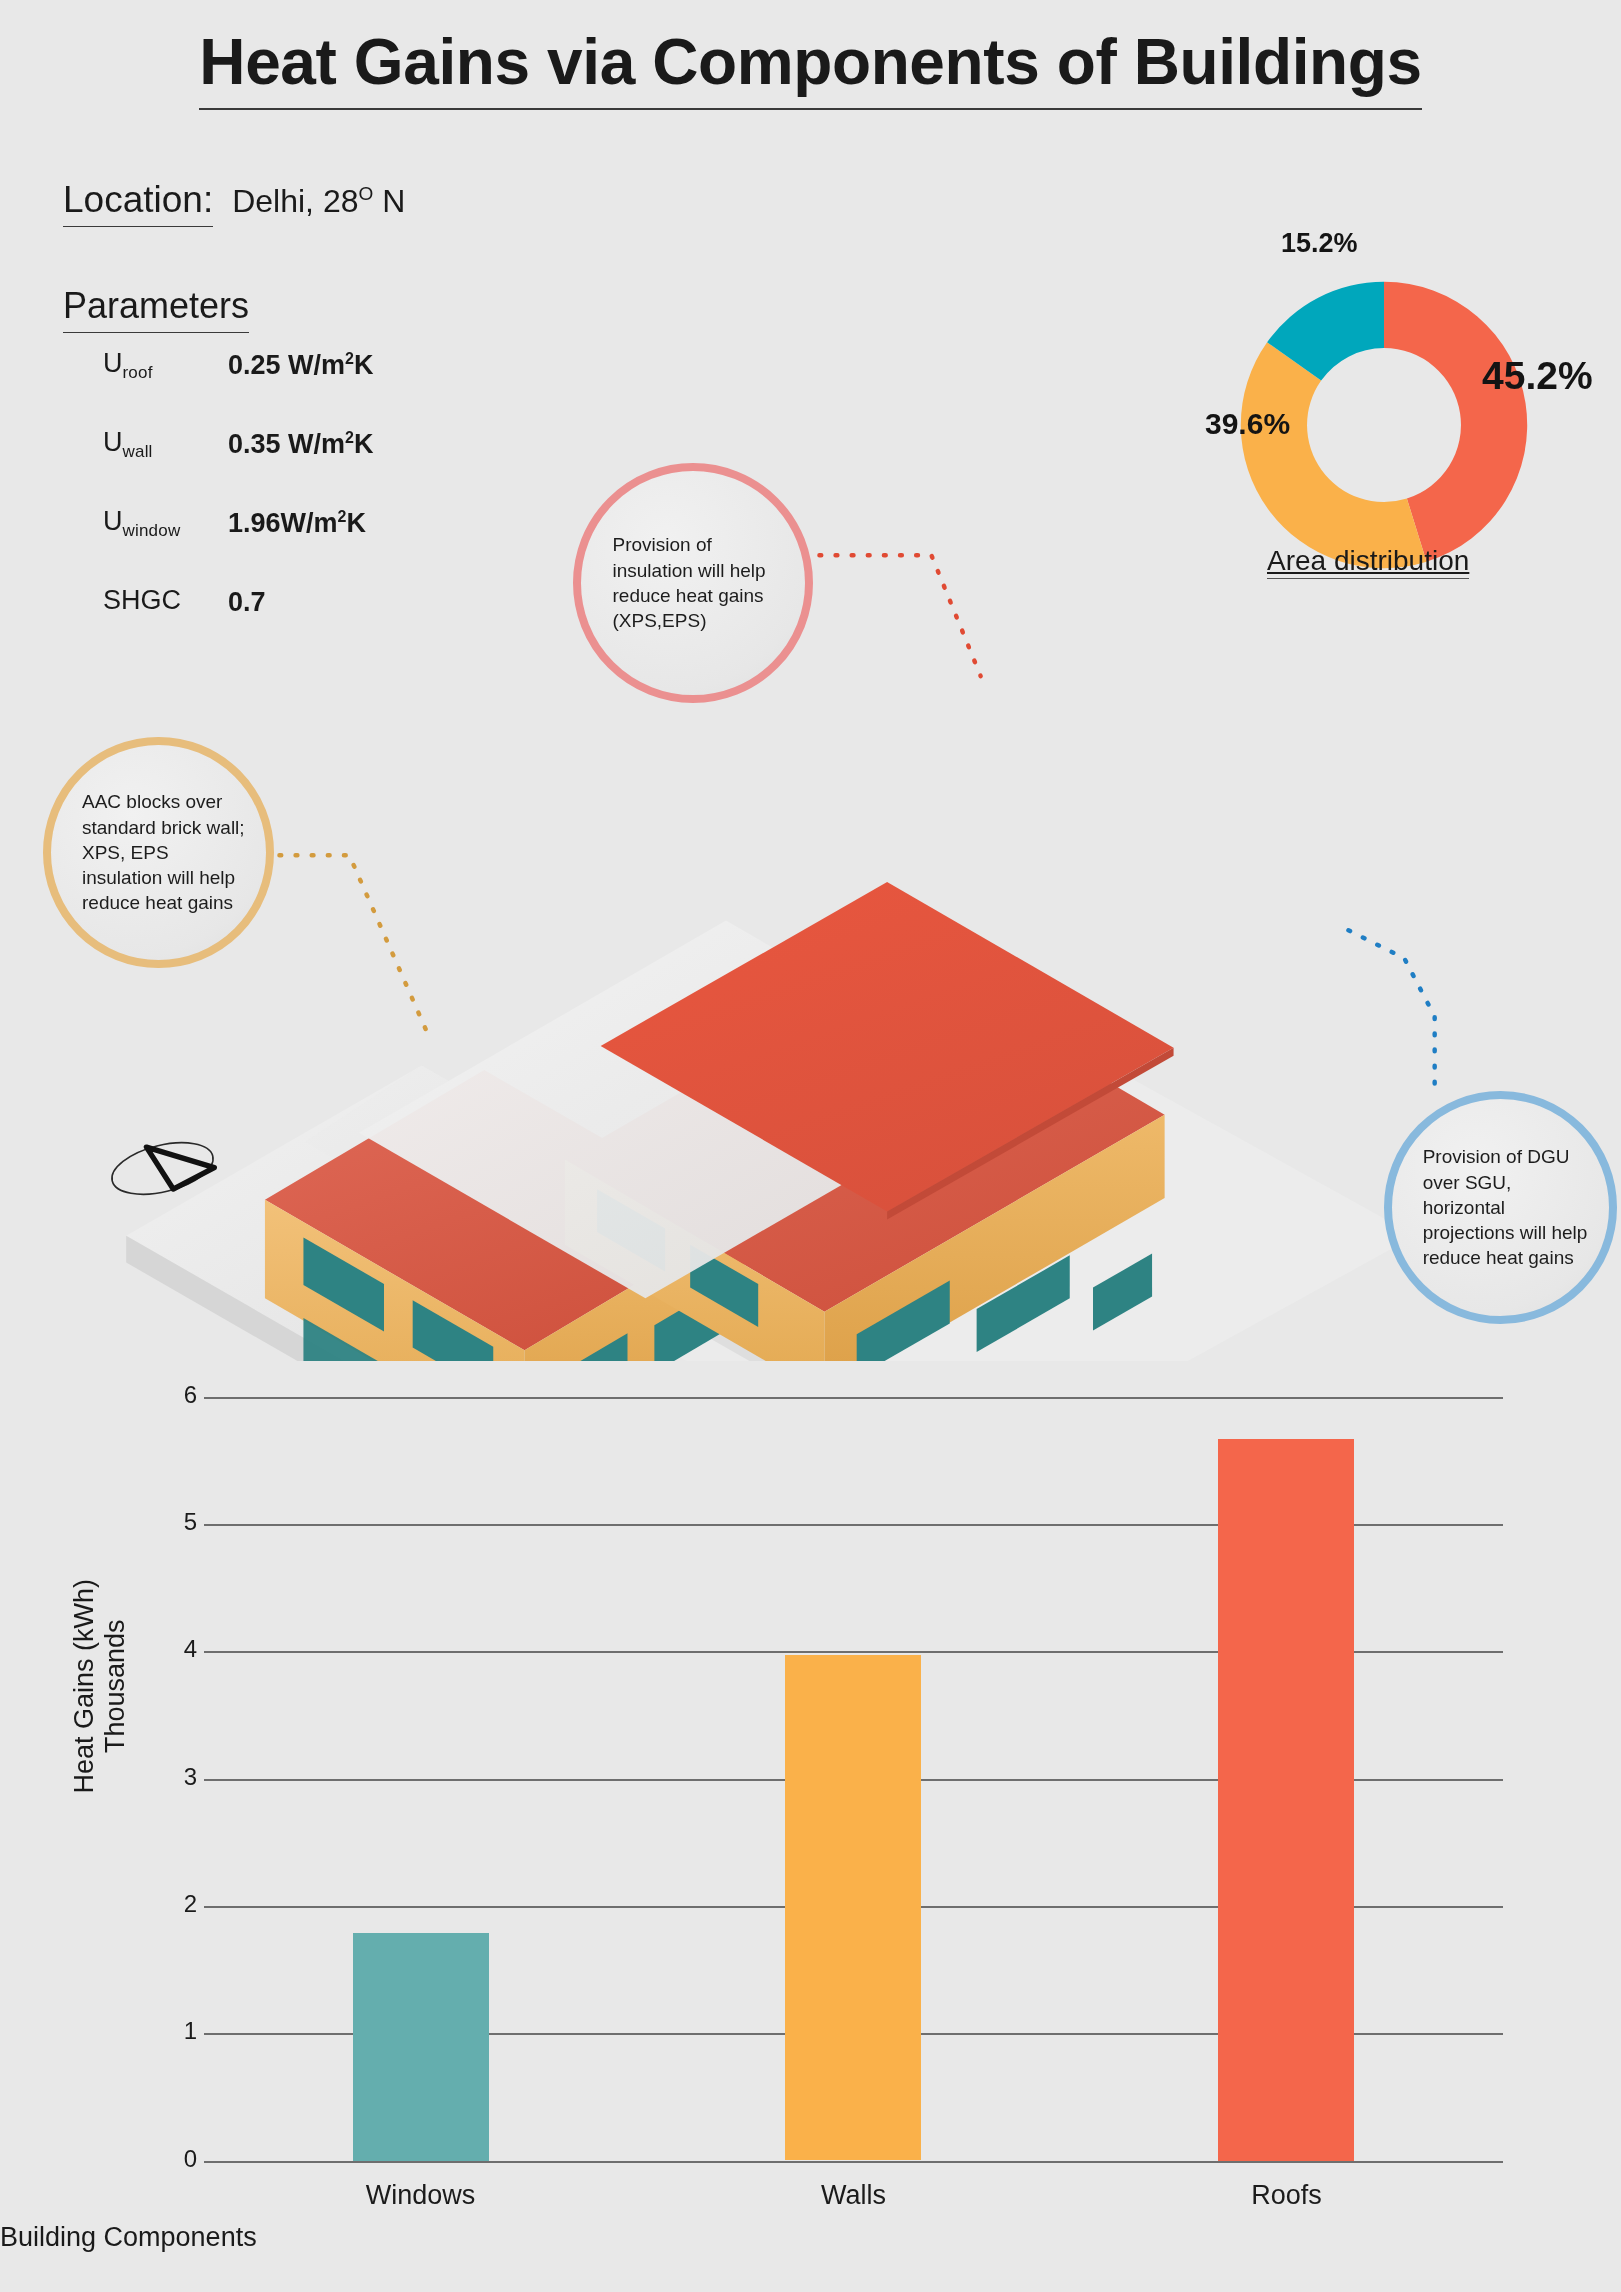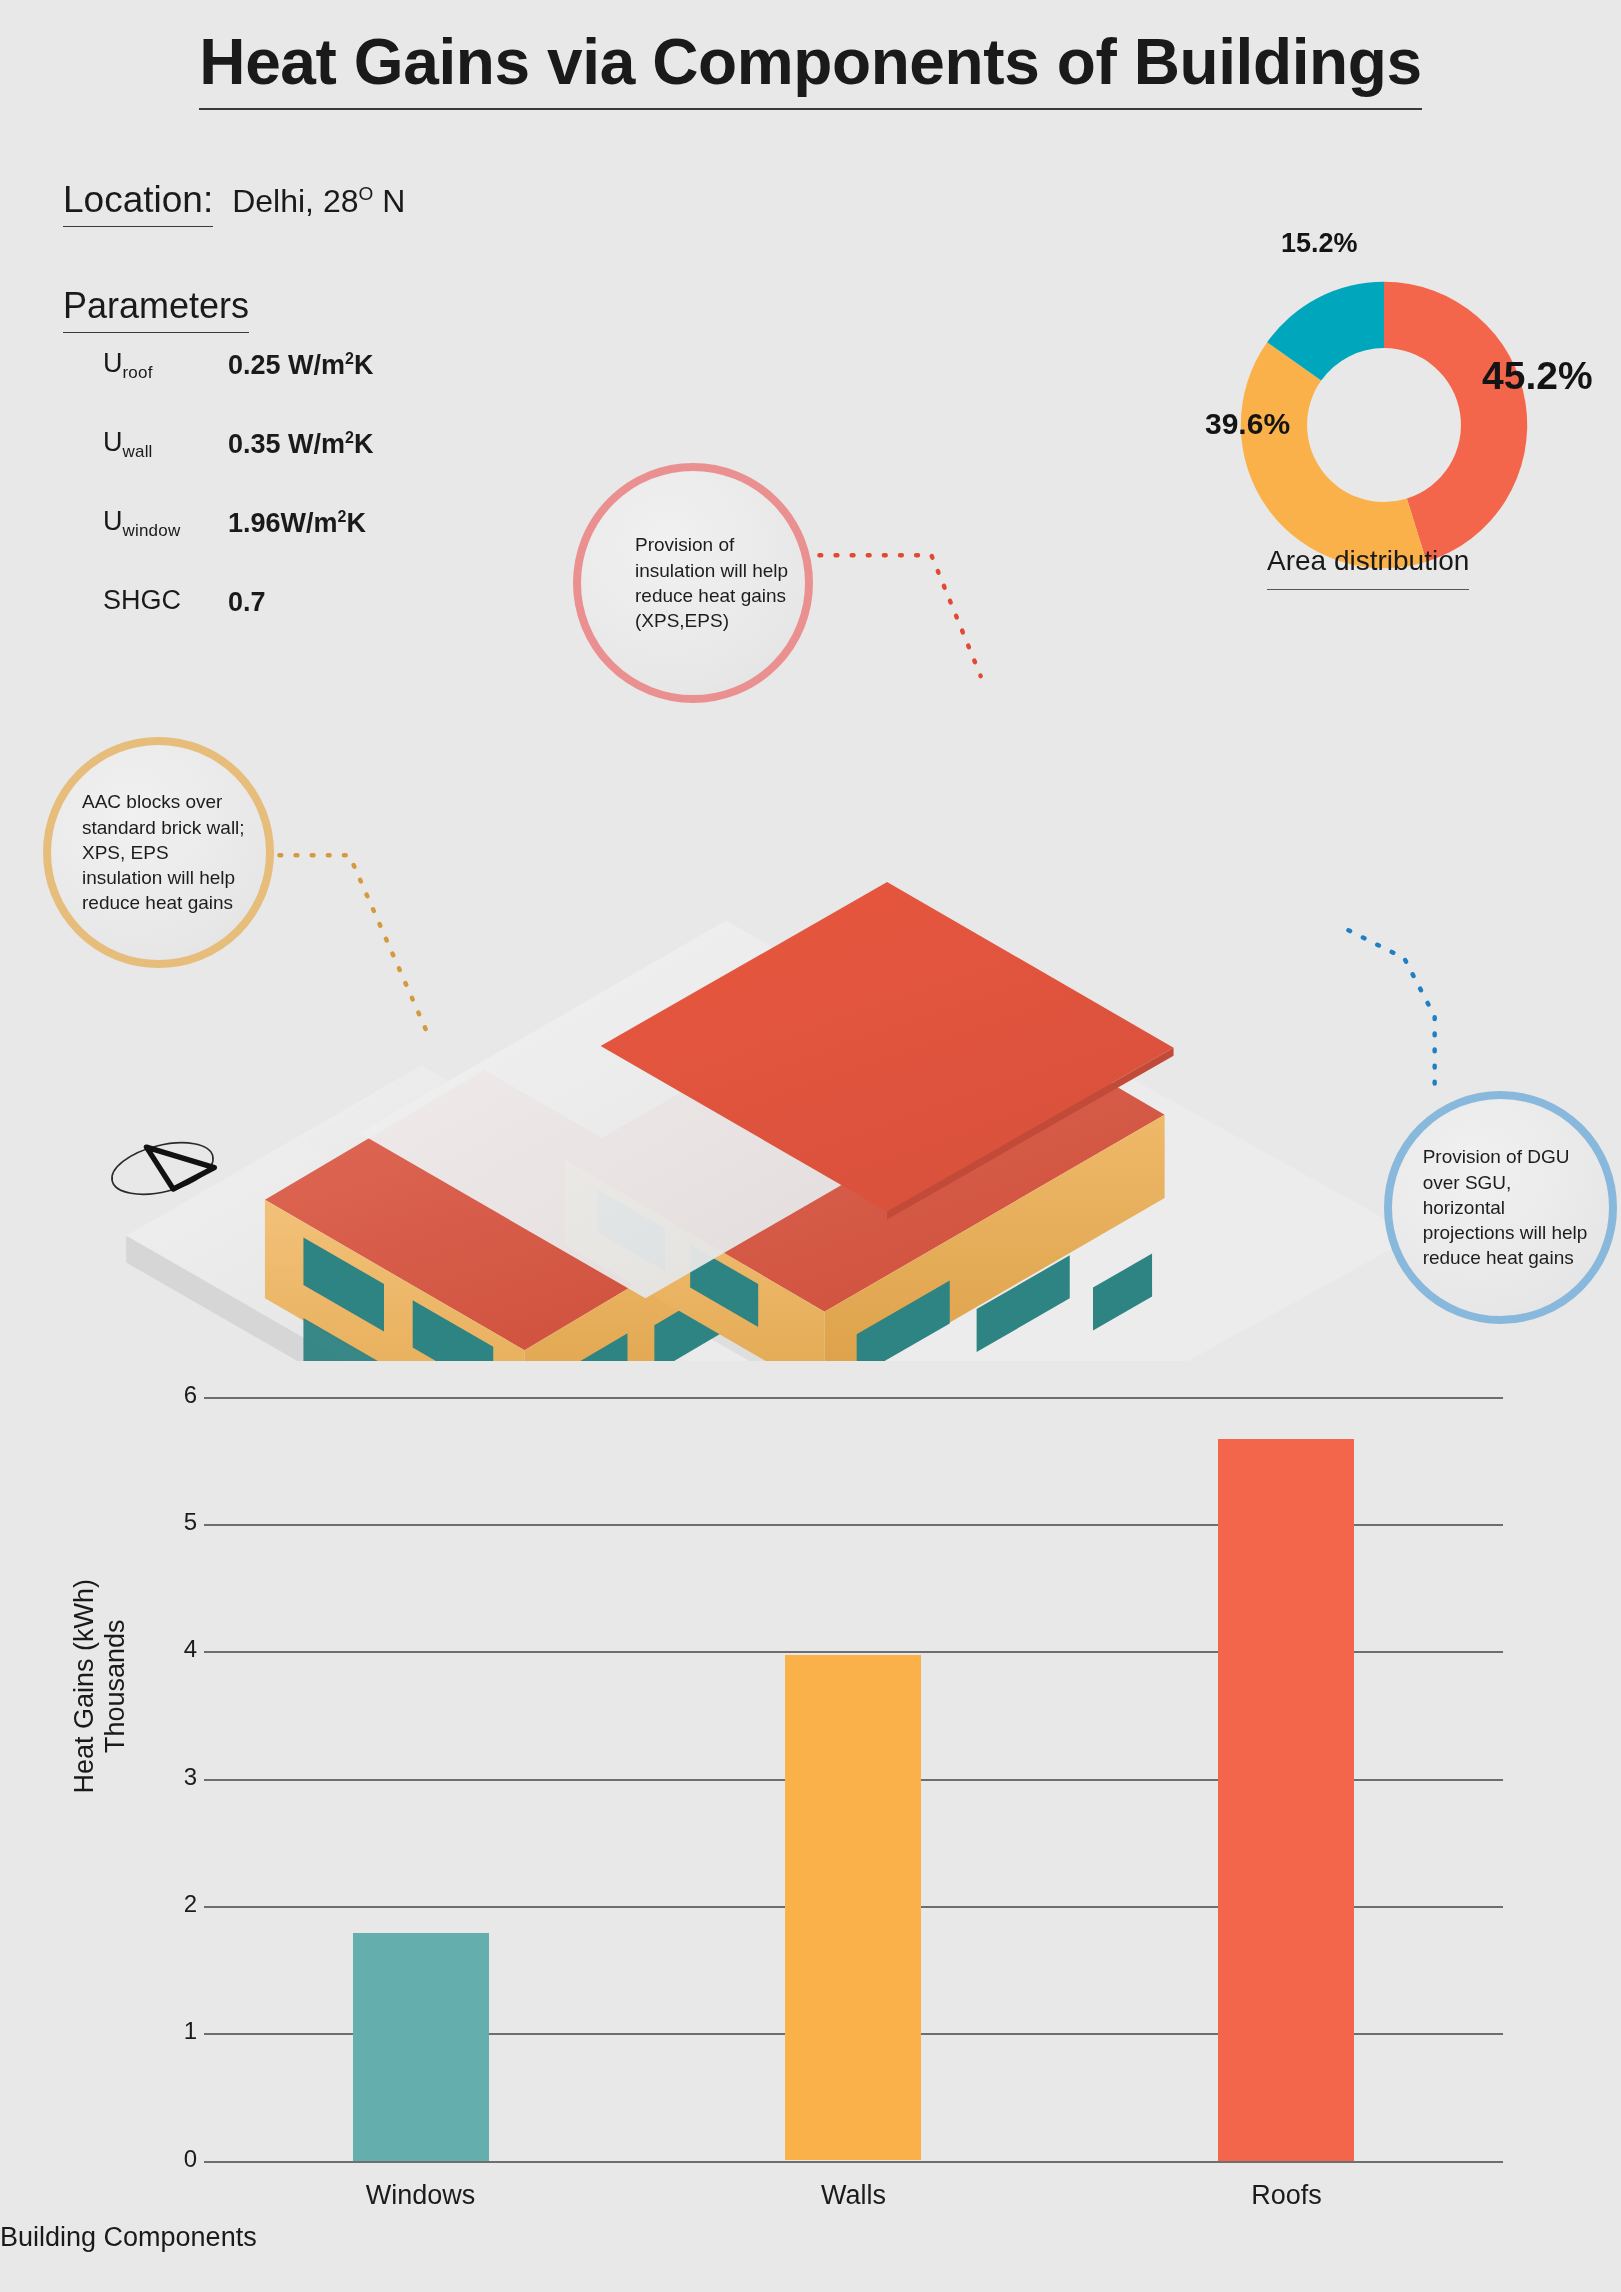--- a/index.html
+++ b/index.html
@@ -46,35 +46,35 @@
   .param-name .sub{font-size:17px;vertical-align:sub;letter-spacing:0.2px;}
   .param-value{font-size:27px;font-weight:600;padding-top:5.4px;white-space:nowrap;}
   .param-value sup{font-size:16px;vertical-align:super;}
 
   
   #donut-wrap{left:1205px;top:246px;width:358px;height:358px;}
   #donut-svg{display:block;}
   .donut-label{position:absolute;font-weight:700;color:#141414;}
   #donut-caption{
     left:1267px;top:545px;font-size:28px;
-    border-bottom:1.8px solid #555;padding-bottom:12px;
+    border-bottom:1.8px solid #555;padding-bottom:1px;text-decoration:underline;
   }
 
   
   .bubble{
     border-radius:50%;
     display:flex;align-items:center;justify-content:center;
     box-sizing:border-box;
     background:radial-gradient(circle at 38% 32%, #f1f1f1 0%, #e7e7e7 72%, #dedede 100%);
   }
   .bubble-text{
     font-size:19px;line-height:1.33;color:#1d1d1d;
     text-align:left;
   }
-  #bubble-roof{left:573px;top:463px;width:240px;height:240px;border:8px solid #eb9090;justify-content:flex-end;}
+  #bubble-roof{left:573px;top:463px;width:240px;height:240px;border:8px solid #eb9090;}
   #bubble-roof .bubble-text{width:170px;margin-left:9px;}
   #bubble-wall{left:43px;top:737px;width:231px;height:231px;border:8px solid #e7bd7c;}
   #bubble-wall .bubble-text{width:168px;margin-left:15px;}
   #bubble-window{left:1384px;top:1091px;width:233px;height:233px;border:8px solid #88b9dd;}
   #bubble-window .bubble-text{width:170px;margin-left:14.3px;}
 
   
   .leader{position:absolute;}
 
   

